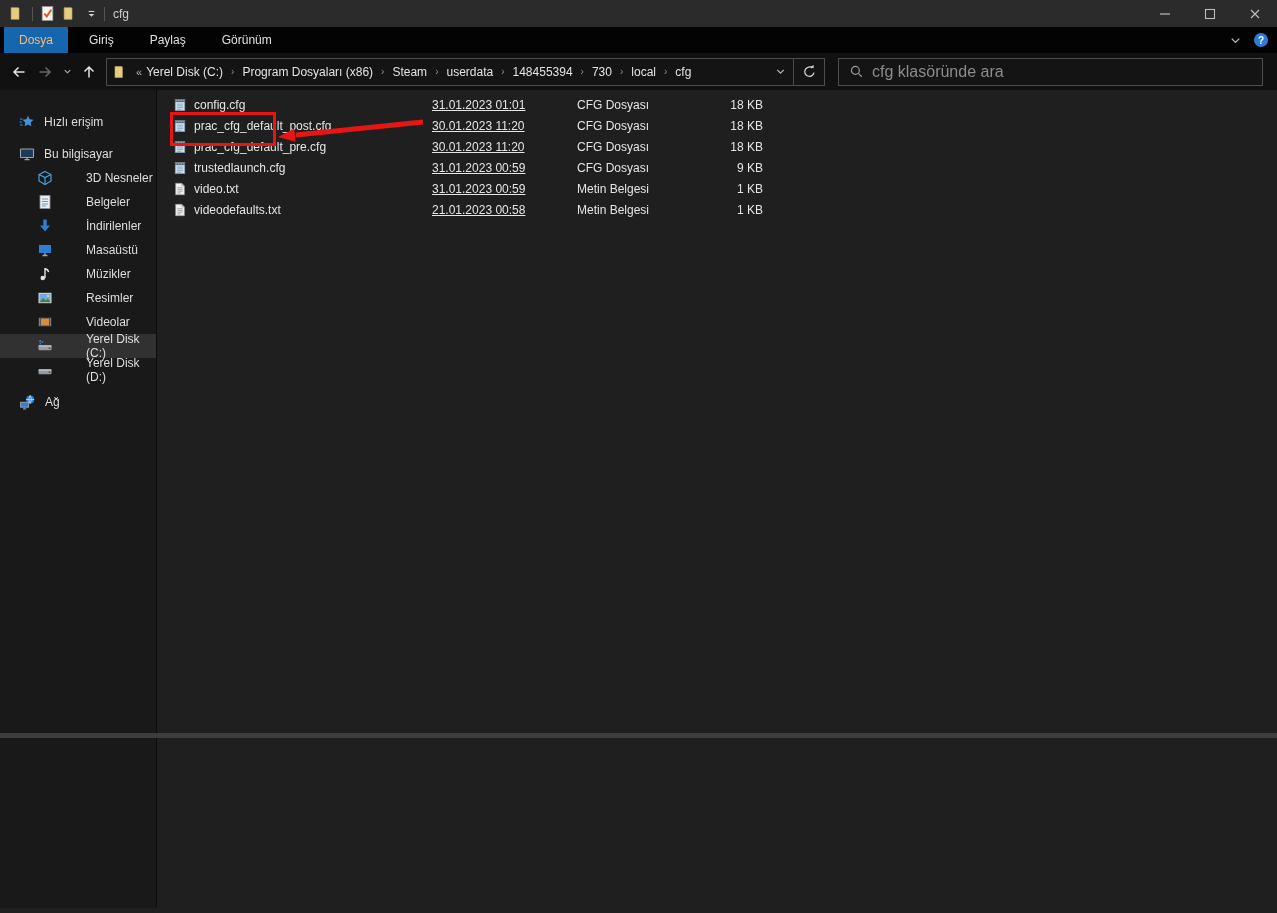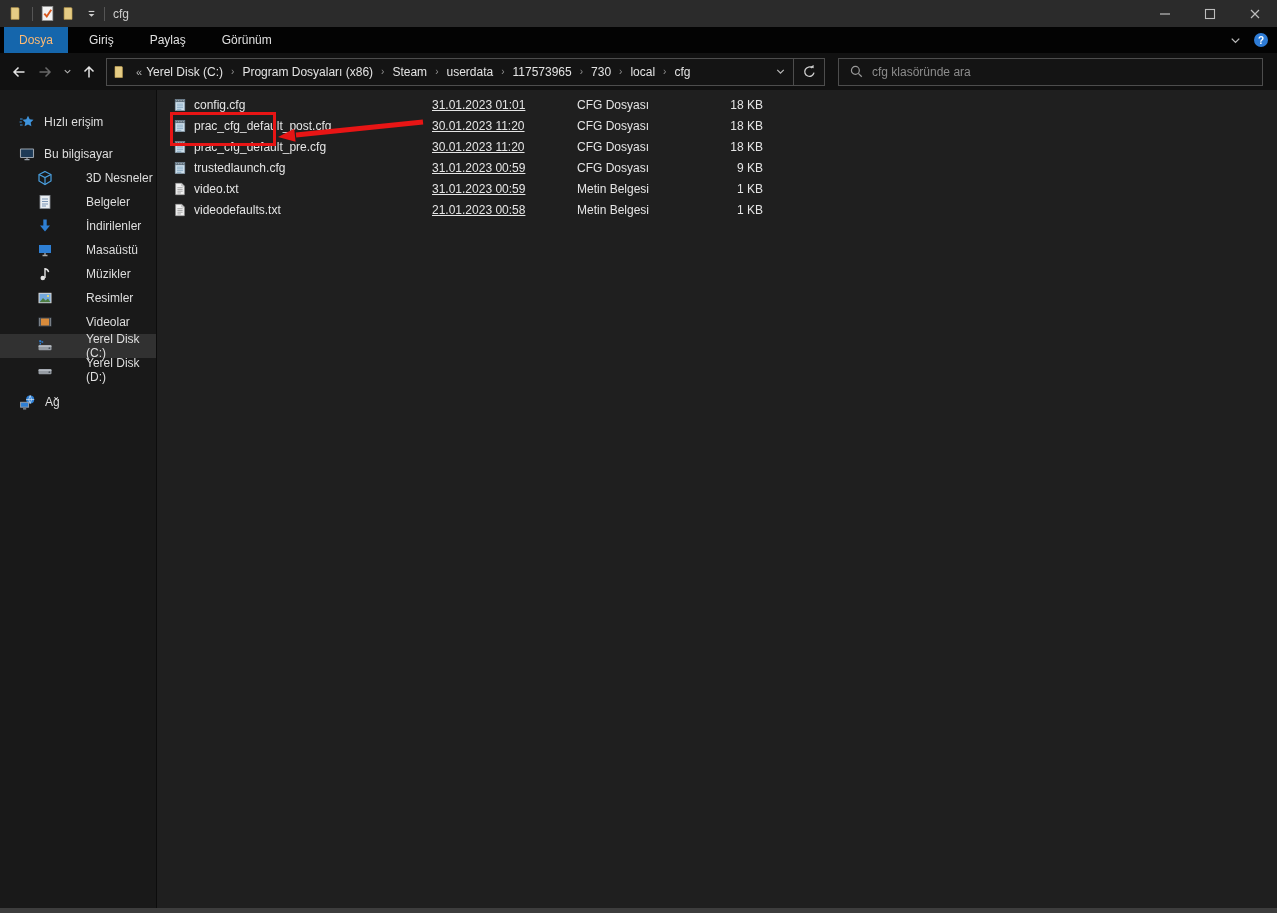--- a/index.html
+++ b/index.html
@@ -1,18 +1,18 @@
 <!DOCTYPE html>
 <html><head>
 <meta charset="utf-8">
 <style>
   * { margin:0; padding:0; box-sizing:border-box; }
   html,body { width:1277px; height:913px; overflow:hidden; background:#1f1f1f;
     font-family:"Liberation Sans", sans-serif; font-size:12px; -webkit-font-smoothing:antialiased; }
-  .window { position:relative; width:1277px; height:913px; background:#1f1f1f; }
+  .window { position:relative; width:1277px; height:738px; background:#1f1f1f; }
 
   
   .titlebar { height:27px; background:#2b2b2b; display:flex; align-items:center; }
   .qat { display:flex; align-items:center; gap:6px; padding-left:9px; }
   .qat .sep { width:1px; height:14px; background:#555; }
   .ic { display:block; }
   .title-text { color:#cfcfcf; margin-left:8px; font-size:12px; }
   .win-controls { margin-left:auto; display:flex; height:27px; }
   .win-btn { width:45px; height:27px; display:flex; align-items:center; justify-content:center; }
 
@@ -36,21 +36,21 @@
   .crumb { color:#e3e3e3; padding:0 5px; height:100%; display:flex; align-items:center; }
   .crumb-sep { color:#909090; font-size:10px; padding:0 3px; }
   .addr-right { margin-left:auto; display:flex; align-items:center; height:100%; }
   .addr-dd { width:26px; height:100%; display:flex; align-items:center; justify-content:center; }
   .addr-div { width:1px; height:100%; background:#4d4d4d; }
   .refresh-btn { width:30px; height:100%; display:flex; align-items:center; justify-content:center; }
   .searchbox { margin-left:13px; flex:1; margin-right:14px; height:28px; background:#141414;
     border:1px solid #4d4d4d; display:flex; align-items:center; }
   .searchbox svg { margin-left:10px; }
   .searchbox input { flex:1; background:transparent; border:none; outline:none; color:#dddddd;
-    font-family:"Liberation Sans", sans-serif; font-size:12px; padding:0 8px; }
+    font-family:"Liberation Sans", sans-serif; font-size:16px; padding:0 8px; }
   .searchbox input::placeholder { color:#8c8c8c; opacity:1; }
 
   
   .main { display:flex; height:818px; }
   .sidebar { width:157px; background:#191919; border-right:1px solid #0c0c0c; padding-top:20px; }
   .side-item { height:24px; display:flex; align-items:center; color:#dedede; padding-left:19px; }
   .side-item.child { padding-left:37px;gap:24px; }
   .side-item.gap { margin-top:8px; }
   .side-item.selected { background:#313131; }
   .side-item .ic { margin-right:9px; flex:0 0 auto; }
@@ -288,21 +288,21 @@
       <span class="overflow-chev">«</span>
       <div class="crumbs">
         <span class="crumb">Yerel Disk (C:)</span>
         <span class="crumb-sep">›</span>
         <span class="crumb">Program Dosyaları (x86)</span>
         <span class="crumb-sep">›</span>
         <span class="crumb">Steam</span>
         <span class="crumb-sep">›</span>
         <span class="crumb">userdata</span>
         <span class="crumb-sep">›</span>
-        <span class="crumb">117573965</span>
+        <span class="crumb">148455394</span>
         <span class="crumb-sep">›</span>
         <span class="crumb">730</span>
         <span class="crumb-sep">›</span>
         <span class="crumb">local</span>
         <span class="crumb-sep">›</span>
         <span class="crumb">cfg</span>
       </div>
       <div class="addr-right">
         <div class="addr-dd">
             <svg class="ic" width="13" height="13">

